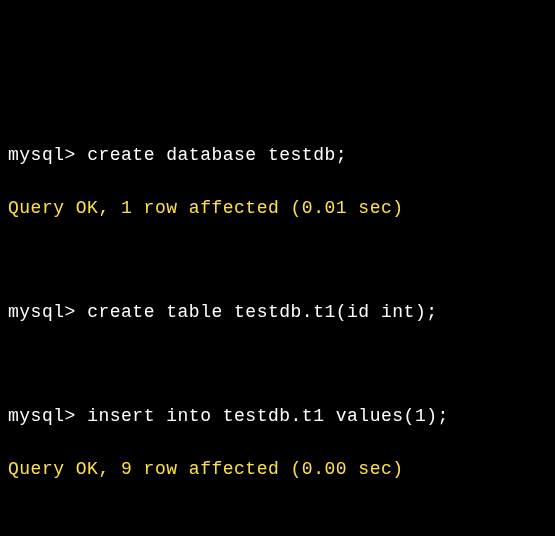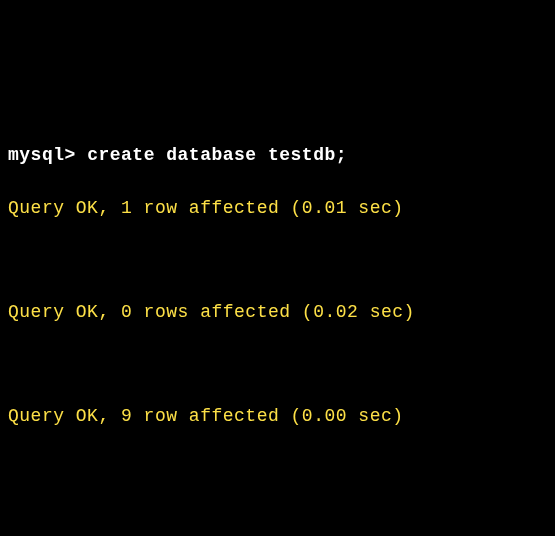--- a/index.html
+++ b/index.html
@@ -14,34 +14,35 @@
       height: 536px;
       white-space: pre;
     }
     .terminal {
       letter-spacing: 0.5px;
     }
     .line { display: block; }
     .prompt { color: #fff; }
     .cmd { color: #fff; }
     .result { color: #fde047; }
-    .block { color: #fff; font-weight: bold; }
+    .block { color: #fff; }
     .spacer { display: block; height: 1.45em; }
   </style>
 </head>
 <body>
 
 
 
 <div class="terminal">
 <span class="line block"><span class="prompt">mysql&gt; </span><span class="cmd">create database testdb;</span></span>
 <span class="line result">Query OK, 1 row affected (0.01 sec)</span>
 <span class="spacer"></span>
-<span class="line result">Query OK, 0 rows affected (0.02 sec)</span>
+<span class="line block"><span class="prompt">mysql&gt; </span><span class="cmd">create table testdb.t1(id int);</span></span>
 <span class="spacer"></span>
+<span class="line block"><span class="prompt">mysql&gt; </span><span class="cmd">insert into testdb.t1 values(1);</span></span>
 <span class="line result">Query OK, 9 row affected (0.00 sec)</span>
 
 
 
 
 
 
 
 
 

